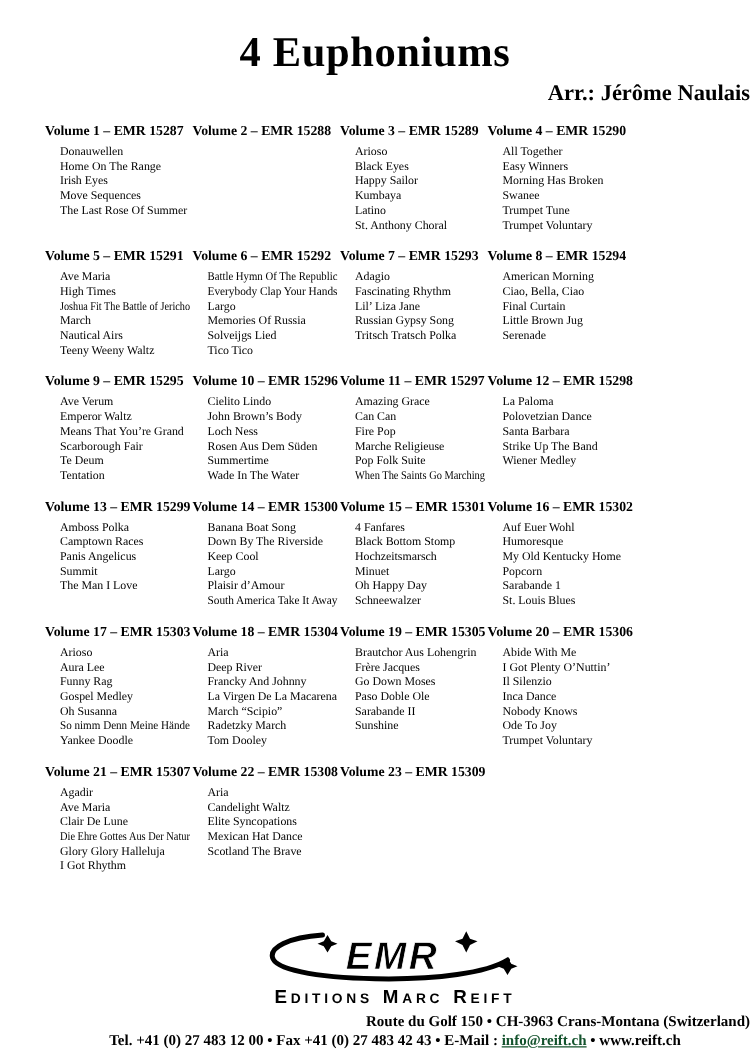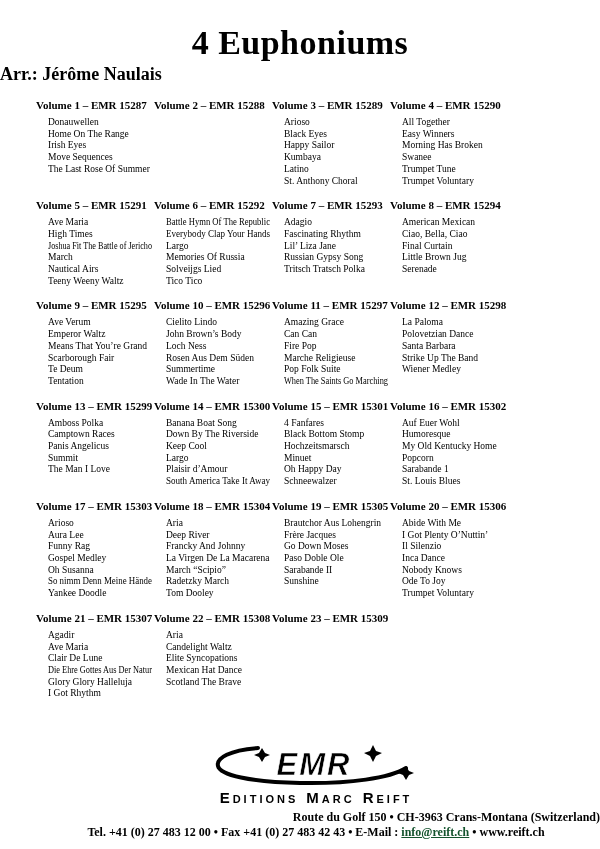--- a/index.html
+++ b/index.html
@@ -14,21 +14,21 @@
   }
   .title{
     margin:24px 0 0 0;
     text-align:center;
     font-size:34px;
     font-weight:bold;
     letter-spacing:0.5px;
   }
   .subtitle{
     margin:2px 0 0 0;
-    text-align:left;
+    text-align:right;
     font-size:18px;
     font-weight:bold;
   }
   .volumes-grid{
     margin:14px 0 0 36px;
     display:grid;
     grid-template-columns:repeat(4,118px);
     column-gap:0px;
     row-gap:12px;
     align-content:start;
@@ -153,21 +153,21 @@
           <div class="song"><span>Adagio</span></div>
           <div class="song"><span>Fascinating Rhythm</span></div>
           <div class="song"><span>Lil’ Liza Jane</span></div>
           <div class="song"><span>Russian Gypsy Song</span></div>
           <div class="song"><span>Tritsch Tratsch Polka</span></div>
         </div>
       </div>
       <div class="volume">
         <div class="volume-header">Volume 8 – EMR 15294</div>
         <div class="song-list">
-          <div class="song"><span>American Mexican</span></div>
+          <div class="song"><span>American Morning</span></div>
           <div class="song"><span>Ciao, Bella, Ciao</span></div>
           <div class="song"><span>Final Curtain</span></div>
           <div class="song"><span>Little Brown Jug</span></div>
           <div class="song"><span>Serenade</span></div>
         </div>
       </div>
       <div class="volume">
         <div class="volume-header">Volume 9 – EMR 15295</div>
         <div class="song-list">
           <div class="song"><span>Ave Verum</span></div>

